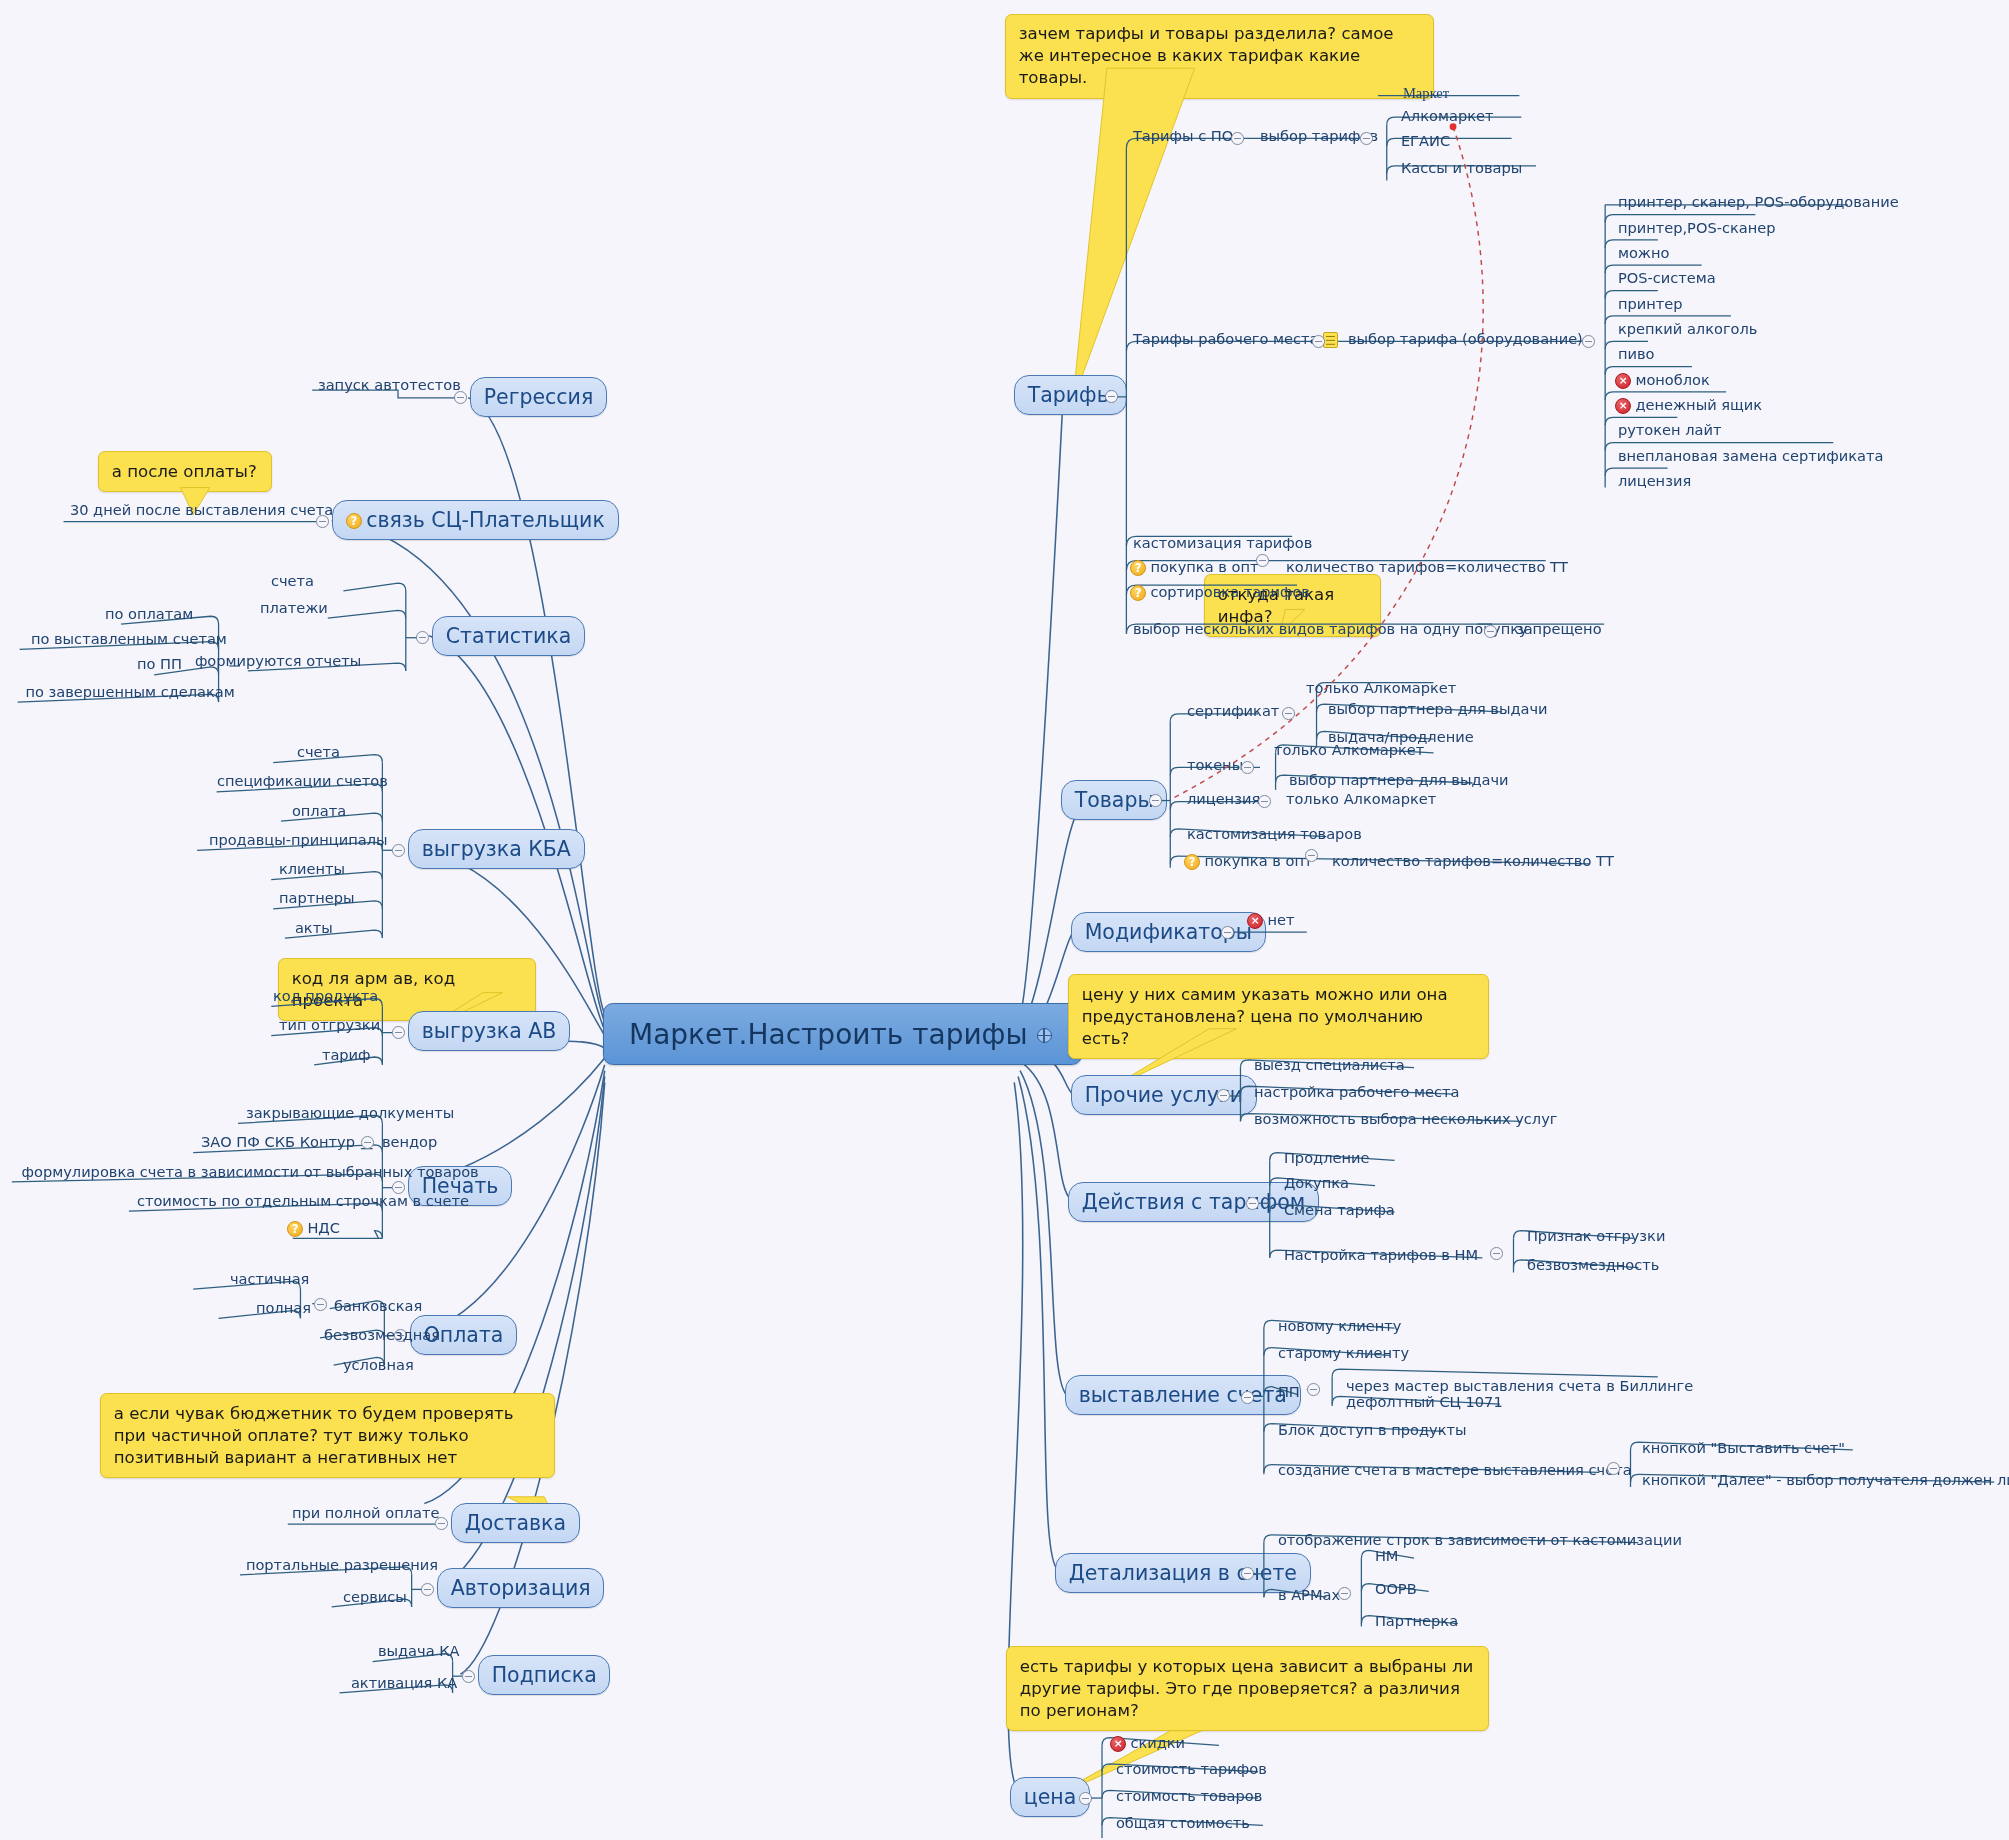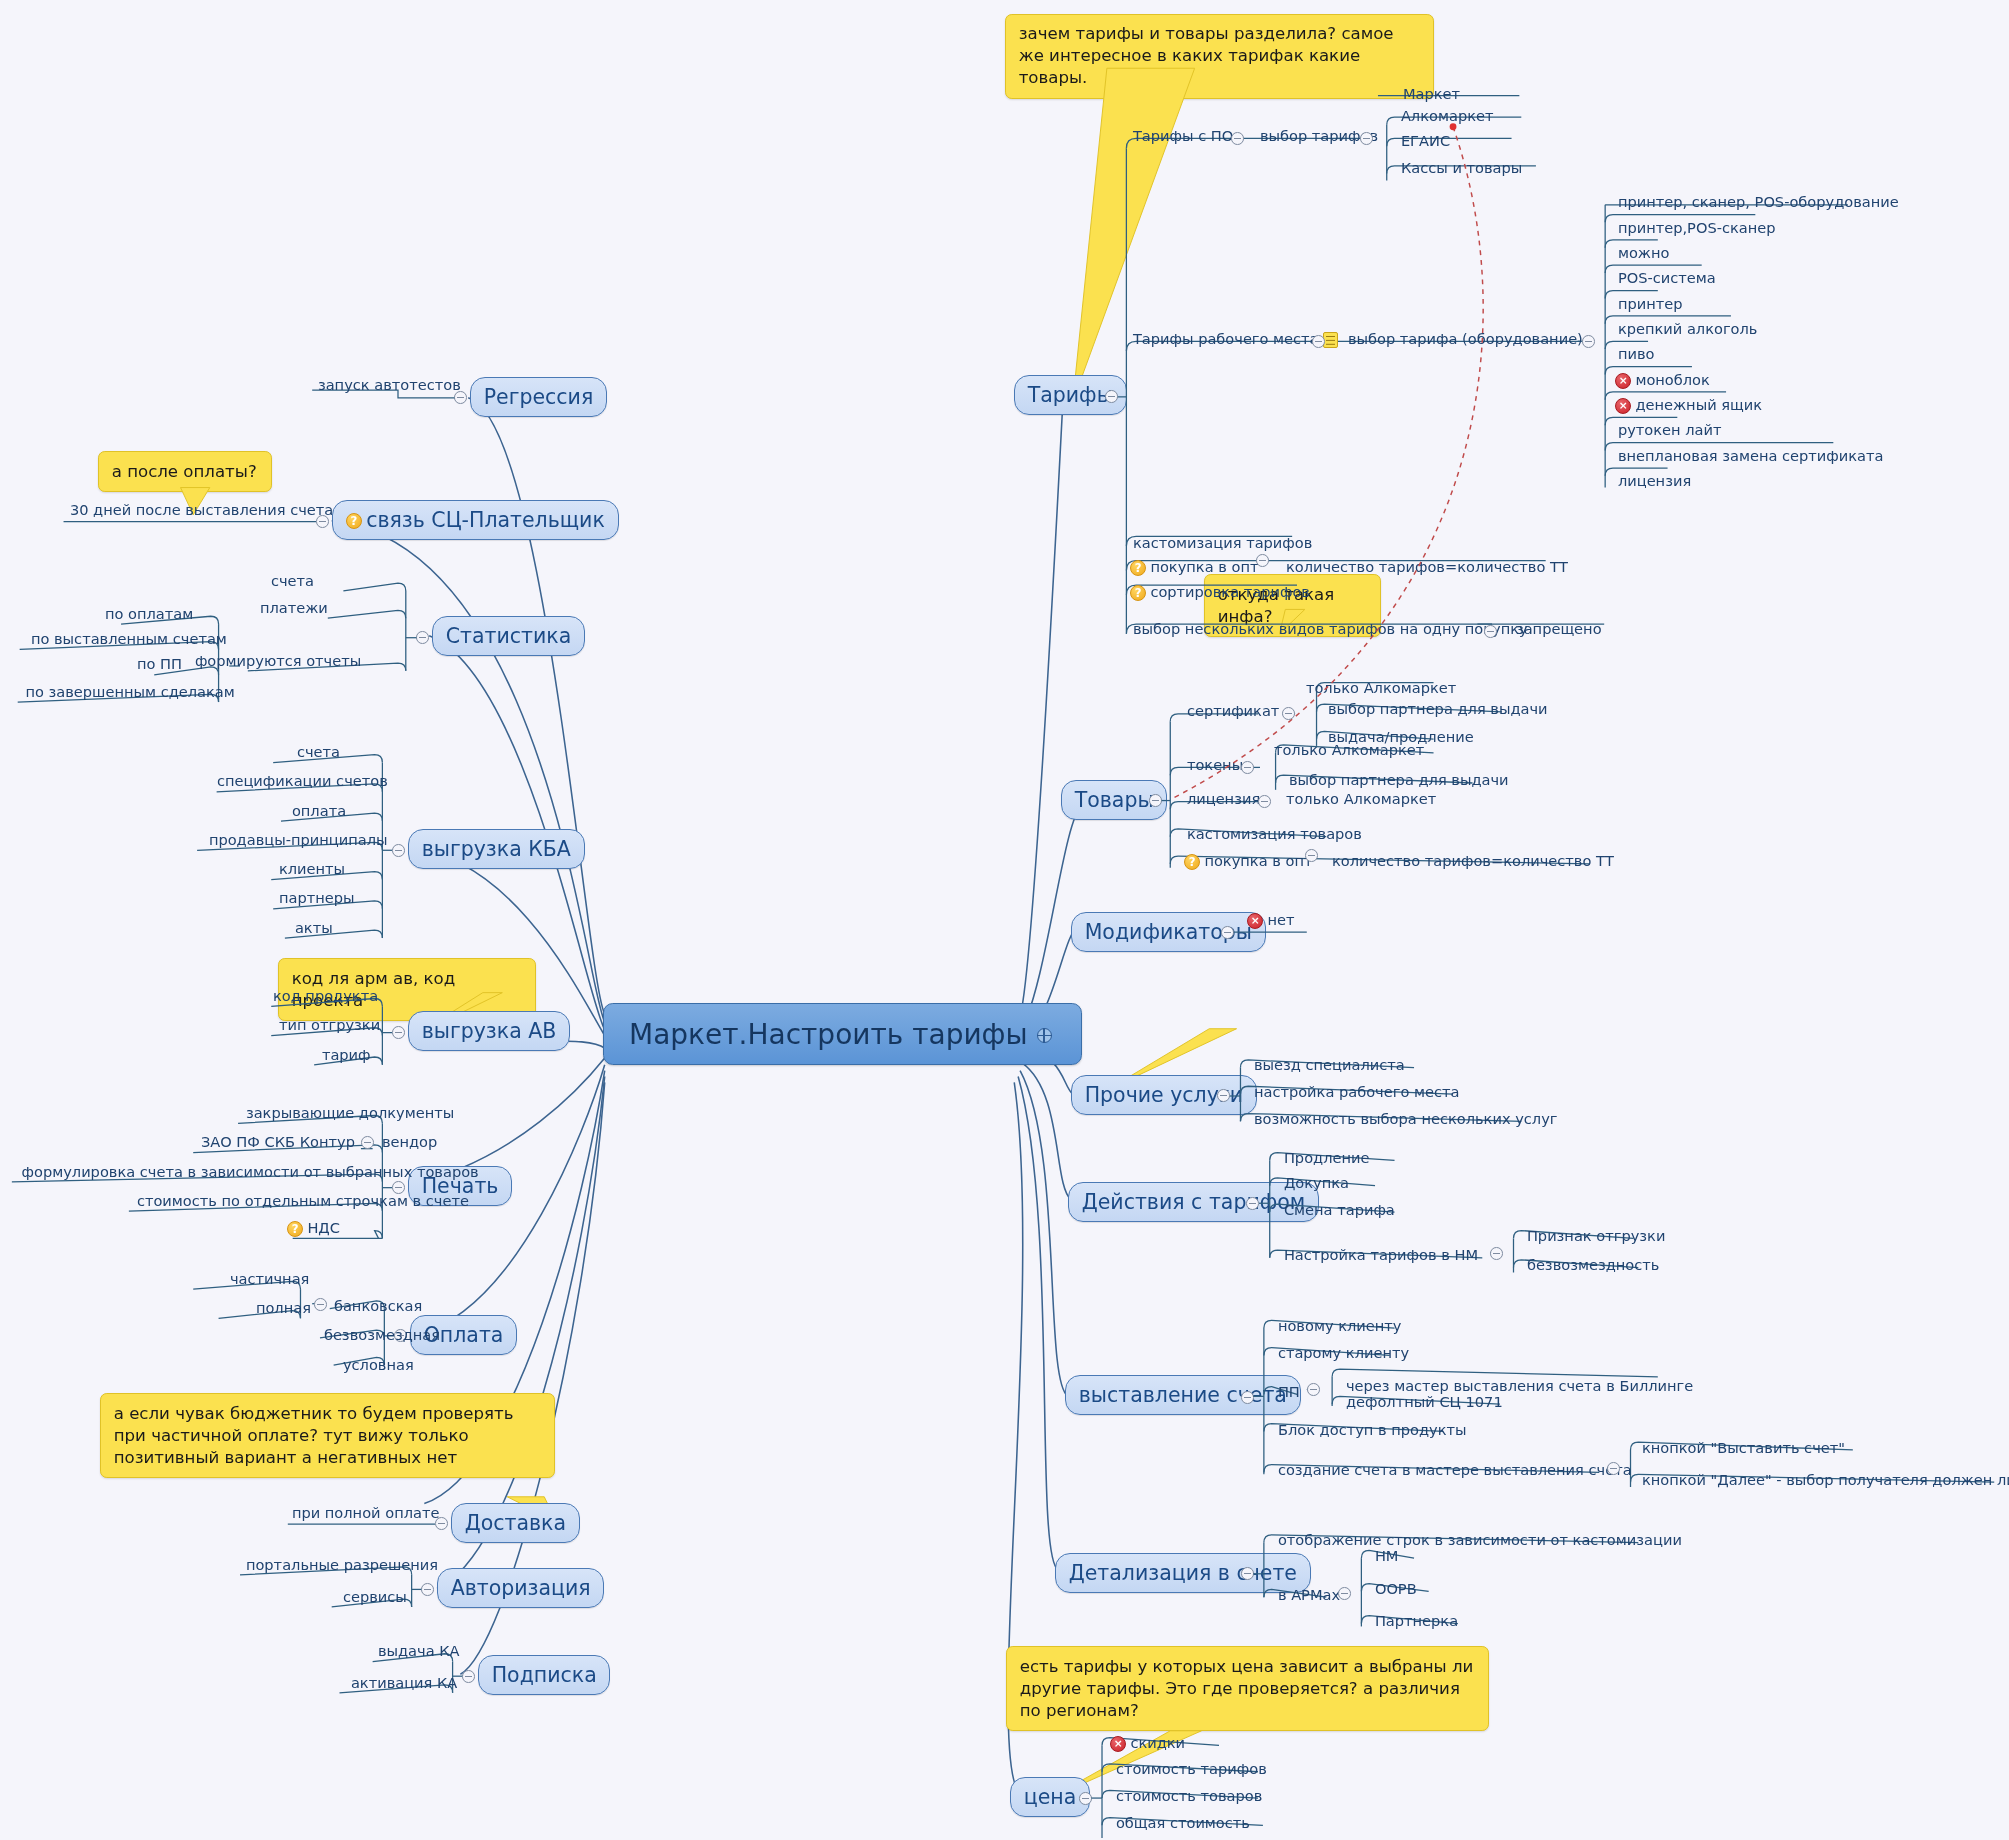--- a/index.html
+++ b/index.html
@@ -167,20 +167,21 @@
   <div class="callout" style="left:1204px; top:574px; width:177px;">откуда такая инфа?</div>
   <svg class="wires" viewBox="0 0 2060 1887">
     <path d="M1318 625 L1312 650 L1338 625 Z" fill="#fbe14f" stroke="#e0c227" stroke-width="1"></path>
   </svg>
 
   <div class="callout" style="left:278px; top:958px; width:258px;">код ля арм ав, код проекта</div>
   <svg class="wires" viewBox="0 0 2060 1887">
     <path d="M495 1018 L425 1062 L515 1018 Z" fill="#fbe14f" stroke="#e0c227" stroke-width="1"></path>
   </svg>
 
+  <div class="callout" style="left:1068px; top:974px; width:421px;">цену у них самим указать можно или она предустановлена? цена по умолчанию есть?</div>
   <svg class="wires" viewBox="0 0 2060 1887">
     <path d="M1240 1055 L1135 1118 L1268 1055 Z" fill="#fbe14f" stroke="#e0c227" stroke-width="1"></path>
   </svg>
 
   <div class="callout" style="left:100px; top:1393px; width:455px;">а если чувак бюджетник то будем проверять при частичной оплате? тут вижу только позитивный вариант а негативных нет</div>
   <svg class="wires" viewBox="0 0 2060 1887">
     <path d="M520 1535 L570 1560 L558 1535 Z" fill="#fbe14f" stroke="#e0c227" stroke-width="1"></path>
   </svg>
 
   <div class="callout" style="left:1006px; top:1646px; width:483px;">есть тарифы у которых цена зависит а выбраны ли другие тарифы. Это где проверяется? а различия по регионам?</div>
@@ -231,21 +232,21 @@
 
       <path d="M1515 640 L1530 640"></path>
     </g>
   </svg>
 
   <div class="node leaf" style="left:1129px; top:125px;">Тарифы с ПО</div>
   <div class="collapse" style="left:1231px; top:132px;"></div>
   <div class="node leaf" style="left:1256px; top:125px;">выбор тарифов</div>
   <div class="collapse" style="left:1360px; top:132px;"></div>
 
-  <div class="node leaf" style="left:1399px; top:83px;">Маркет</div>
+  <div class="node leaf" style="left:1399px; top:83px;font-family:Liberation Serif, serif;">Маркет</div>
   <div class="node leaf" style="left:1397px; top:105px;">Алкомаркет</div>
   <div class="node leaf" style="left:1397px; top:130px;">ЕГАИС</div>
   <div class="node leaf" style="left:1397px; top:157px;">Кассы и товары</div>
 
   <div class="node leaf" style="left:1129px; top:328px;">
     <span>Тарифы рабочего места</span>
     <span class="ico ico-note"></span>
   </div>
   <div class="collapse" style="left:1312px; top:335px;"></div>
   <div class="node leaf" style="left:1344px; top:328px;">выбор тарифа (оборудование)</div>

